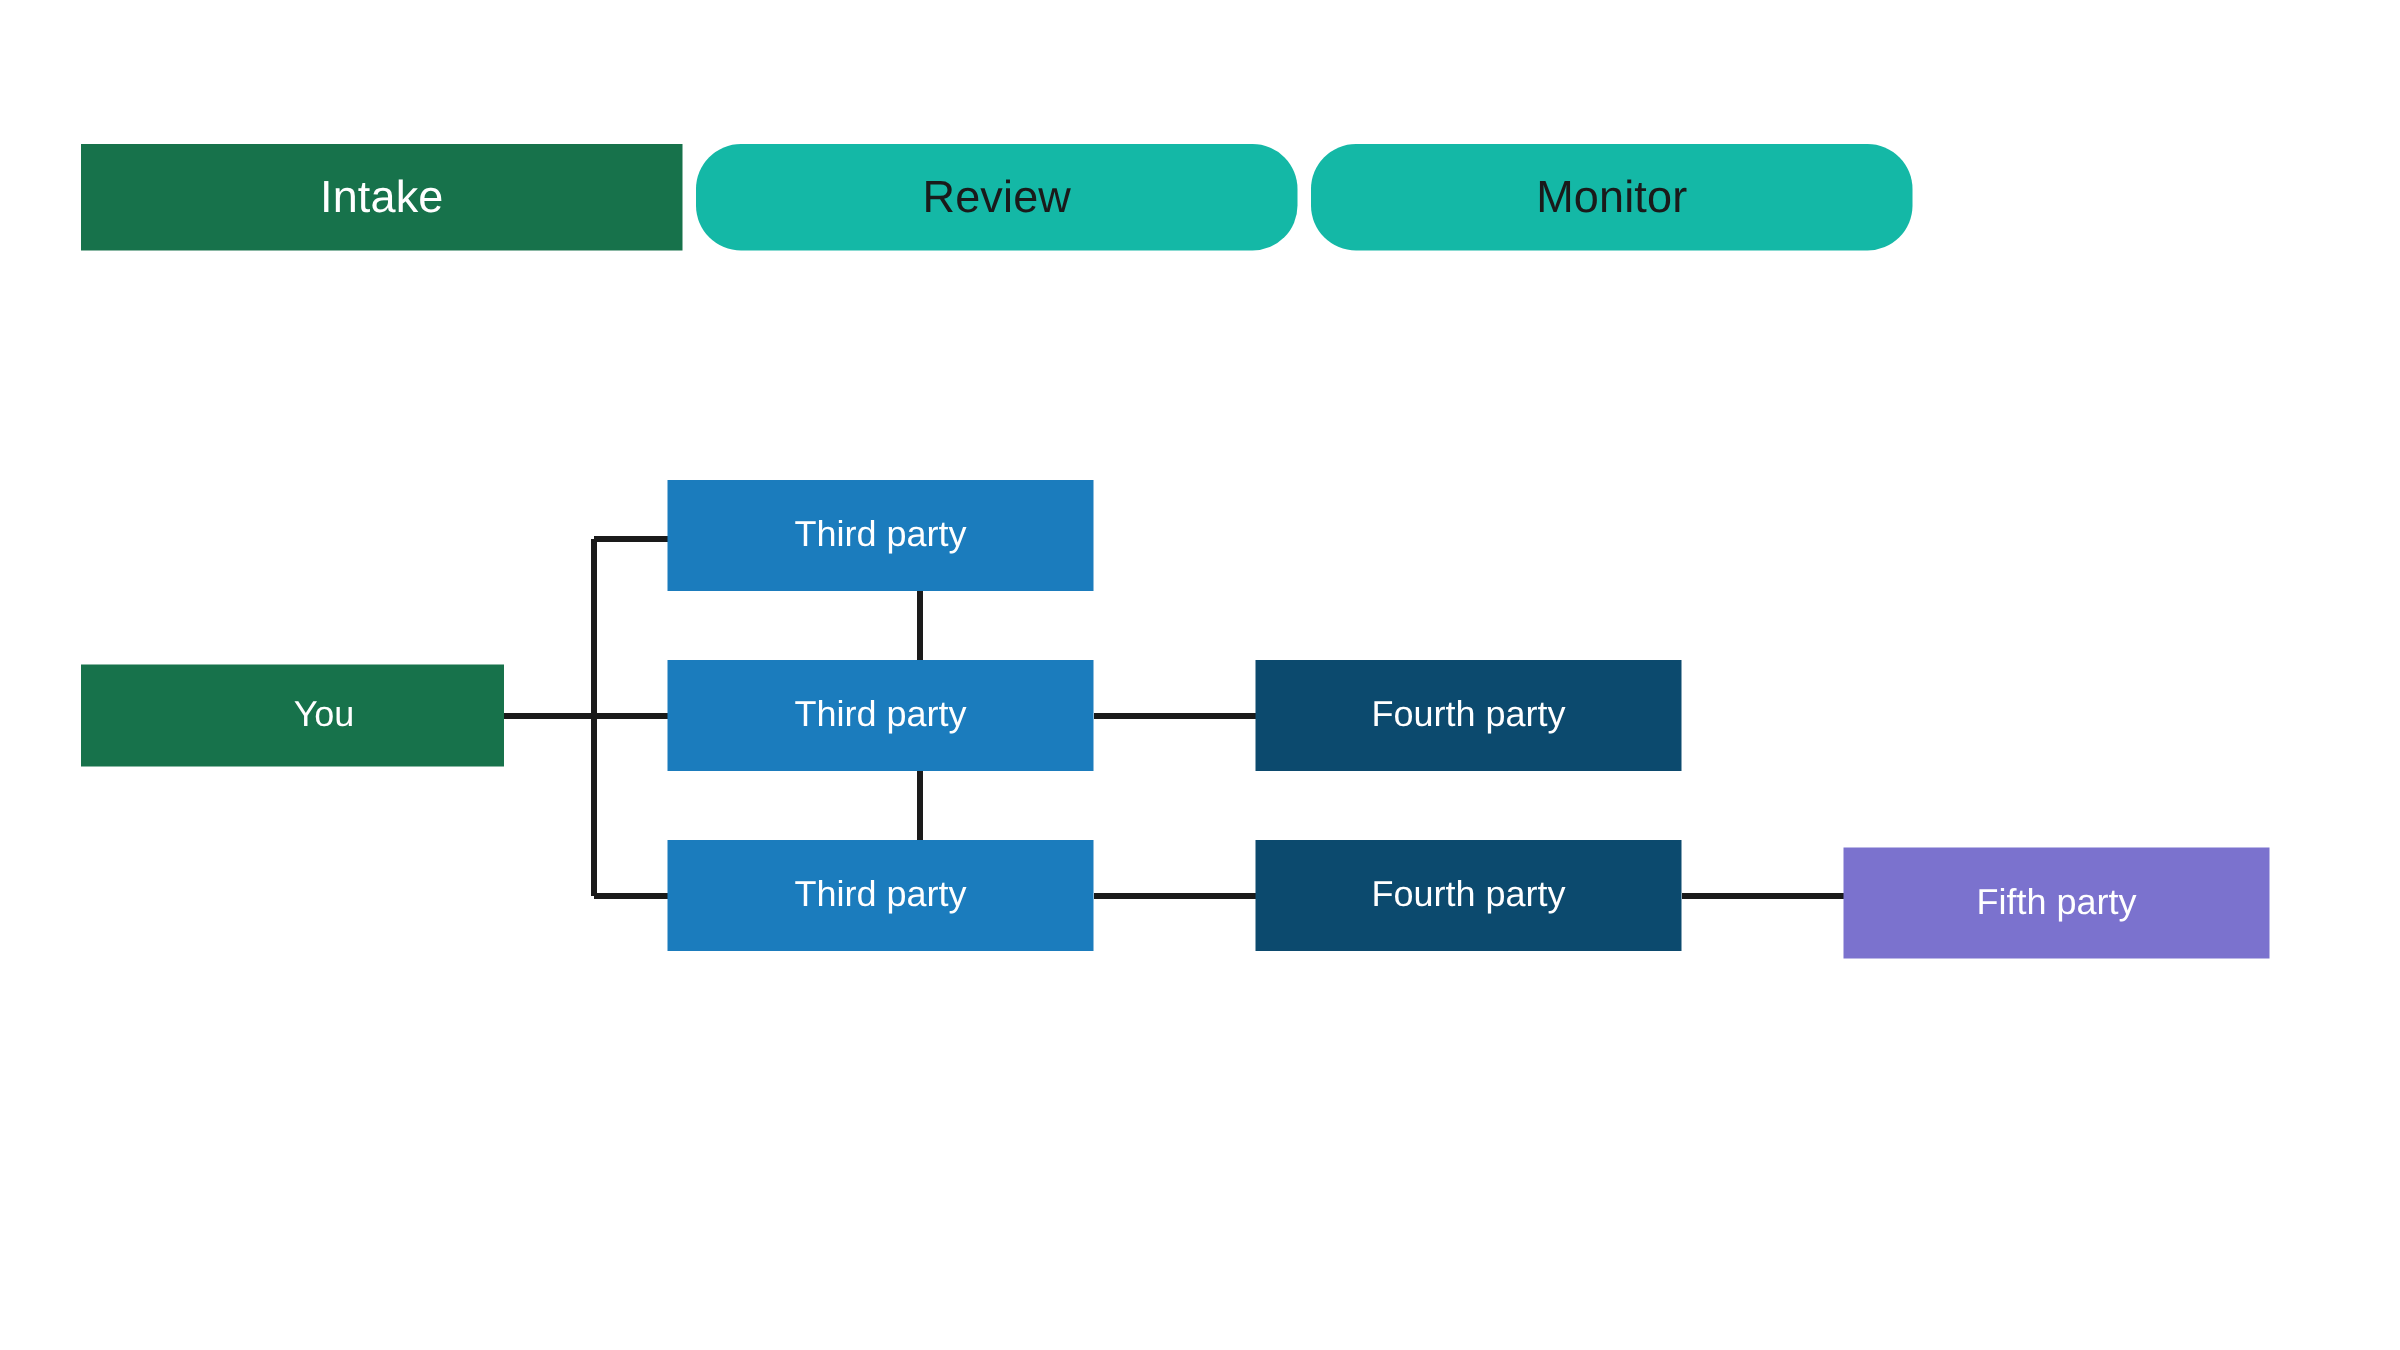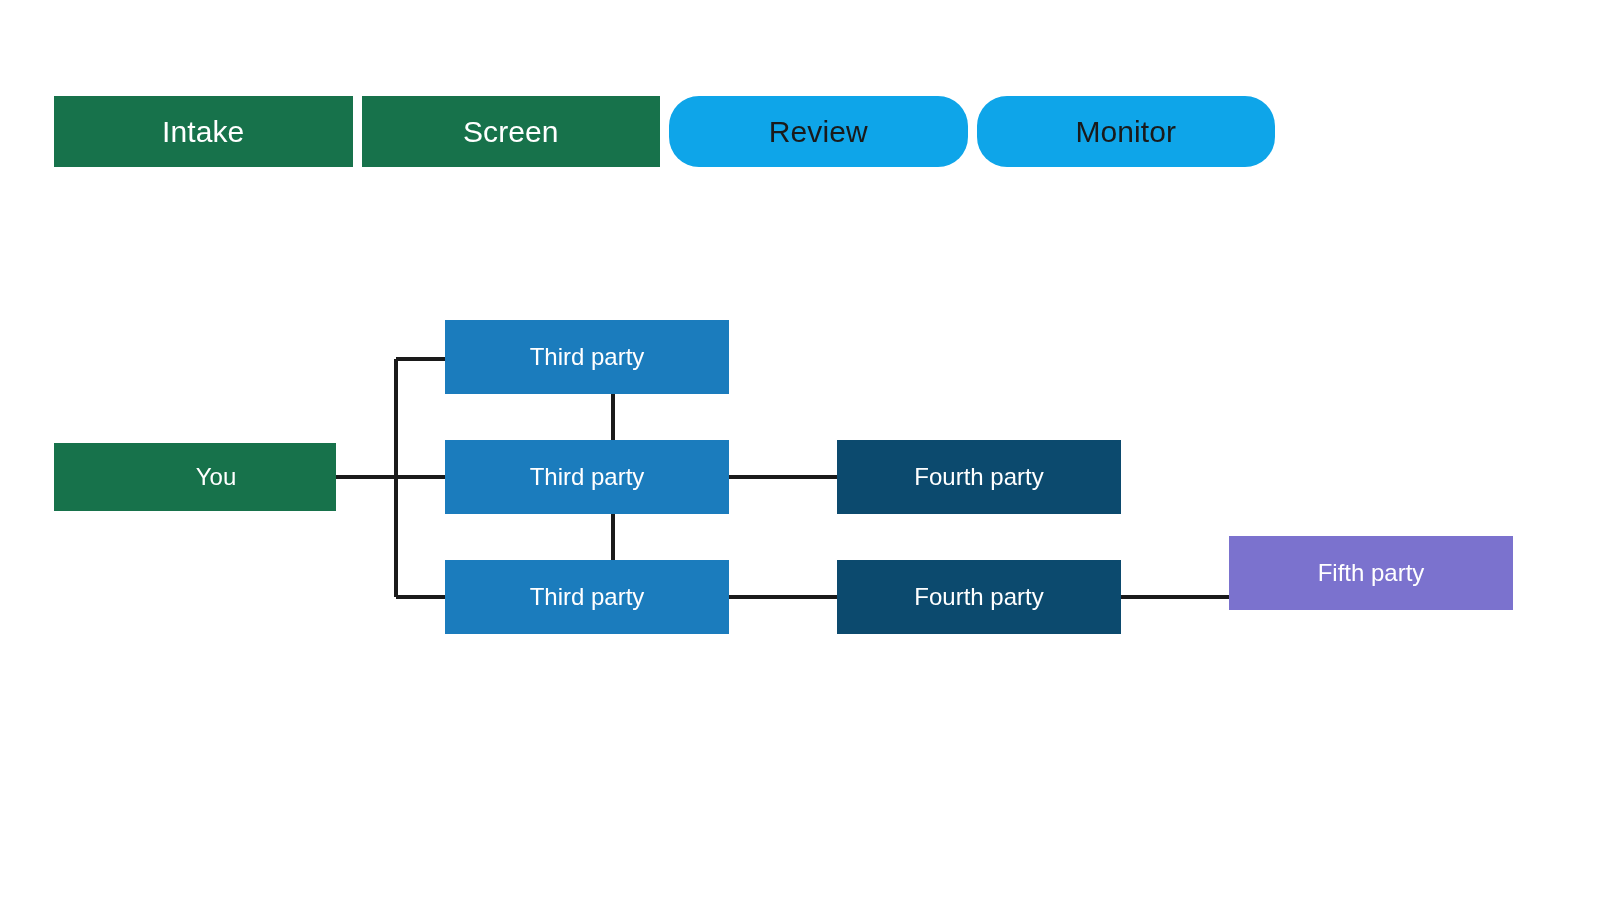--- a/index.html
+++ b/index.html
@@ -43,21 +43,21 @@
     line-height: 1;
     letter-spacing: 0.1px;
     box-sizing: border-box;
     user-select: none;
   }
   .stage-chip.is-active {
     background: #17724b;
     color: #ffffff;
   }
   .stage-chip.is-inactive {
-    background: #0ea5e9;
+    background: #14b8a6;
     color: #1a1a1a;
     border-radius: 30px;
   }
 
   
   .connectors {
     position: absolute;
     left: 0;
     top: 0;
     width: 1600px;
@@ -88,33 +88,30 @@
   .node.tier-fourth { background: #0c4a6e; }
   .node.tier-fifth  { background: #7b72ce; }
 
   
   #node-you          { left: 54px;   top: 443px; width: 282px; height: 68px; padding-left: 42px; }
   #node-third-1      { left: 445px;  top: 320px; width: 284px; height: 74px; }
   #node-third-2      { left: 445px;  top: 440px; width: 284px; height: 74px; }
   #node-third-3      { left: 445px;  top: 560px; width: 284px; height: 74px; }
   #node-fourth-1     { left: 837px;  top: 440px; width: 284px; height: 74px; }
   #node-fourth-2     { left: 837px;  top: 560px; width: 284px; height: 74px; }
-  #node-fifth-1      { left: 1229px; top: 536px; width: 284px; height: 74px; }
+  #node-fifth-1      { left: 1229px; top: 565px; width: 284px; height: 74px; }
 </style>
 </head>
 <body>
 
 <div id="canvas">
 
   <div class="stage-bar">
     <div class="stage-chip is-active">
       <span class="stage-label">Intake</span>
-    </div>
-    <div class="stage-chip is-active">
-      <span class="stage-label">Screen</span>
     </div>
     <div class="stage-chip is-inactive">
       <span class="stage-label">Review</span>
     </div>
     <div class="stage-chip is-inactive">
       <span class="stage-label">Monitor</span>
     </div>
   </div>
 
   <svg class="connectors" viewBox="0 0 1600 900" width="1600" height="900">

